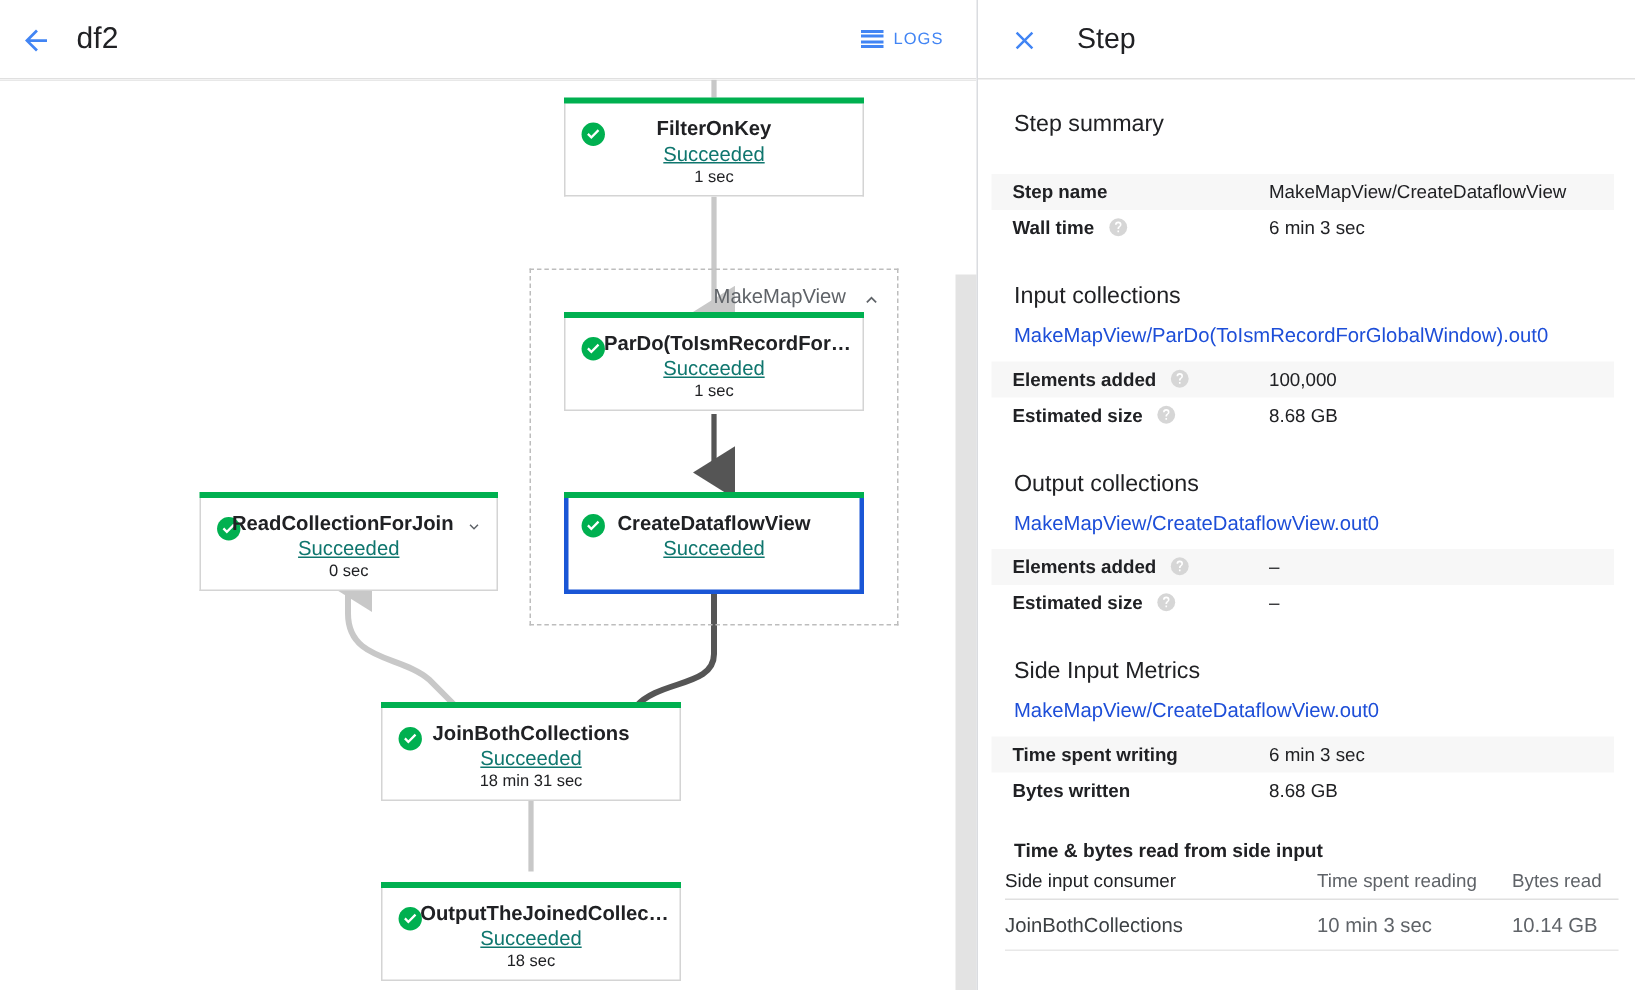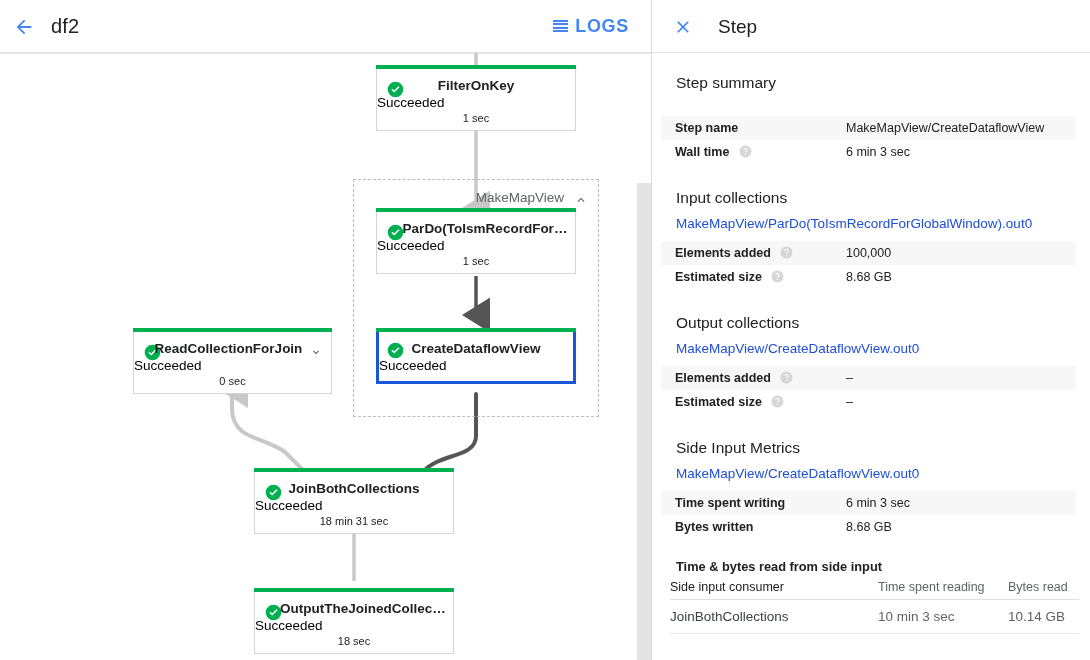--- a/index.html
+++ b/index.html
@@ -50,22 +50,22 @@
   #logs-button {
     position: absolute;
     right: 22px; top: 13px;
     height: 26px;
     display: flex; align-items: center;
     gap: 7px;
     color: #3c78d8;
     cursor: pointer;
   }
   #logs-button .logs-label {
-    font-size: 18px;
-    font-weight: 700;
+    font-size: 11px;
+    font-weight: 400;
     letter-spacing: .7px;
     color: #4285f4;
   }
   .hamburger {
     width: 15px; height: 12px;
     display: flex; flex-direction: column; justify-content: space-between;
   }
   .hamburger i {
     display: block; height: 2px; background: #4285f4; border-radius: 0;
   }
@@ -124,22 +124,24 @@
     font-size: 13.5px;
     font-weight: bold;
     color: #202124;
     white-space: nowrap;
     overflow: hidden;
     text-overflow: ellipsis;
   }
   .node .nstatus {
     position: absolute;
     left: 0; right: 0;
+    text-align: center;
     font-size: 13.5px;
-    color: #000000;
+    color: #0f766e;
+    text-decoration: underline;
   }
   .node .ntime {
     position: absolute;
     left: 0; right: 0;
     text-align: center;
     font-size: 11px;
     color: #202124;
   }
   .node .caret {
     position: absolute;
@@ -372,21 +374,21 @@
           <svg width="17" height="17" viewBox="0 0 24 24">
               <circle cx="12" cy="12" r="11" fill="#00b050"></circle>
               <path d="M10.2 16.4l-4-4 1.5-1.5 2.5 2.5 6-6 1.5 1.5z" fill="#fff"></path>
             </svg>
         </span>
         <div class="nname" style="top:9px; padding-left:22px; padding-right:4px;">ParDo(ToIsmRecordFor…</div>
         <div class="nstatus" style="top:26px;">Succeeded</div>
         <div class="ntime" style="top:43px;">1 sec</div>
       </div>
 
-      <div class="node selected" style="left:376px; top:279px; width:200px; height:52px;">
+      <div class="node selected" style="left:376px; top:279px; width:200px; height:64px;">
         <div class="topbar"></div>
         <span class="chk">
           <svg width="17" height="17" viewBox="0 0 24 24">
               <circle cx="12" cy="12" r="11" fill="#00b050"></circle>
               <path d="M10.2 16.4l-4-4 1.5-1.5 2.5 2.5 6-6 1.5 1.5z" fill="#fff"></path>
             </svg>
         </span>
         <div class="nname" style="top:9px;">CreateDataflowView</div>
         <div class="nstatus" style="top:26px;">Succeeded</div>
       </div>

